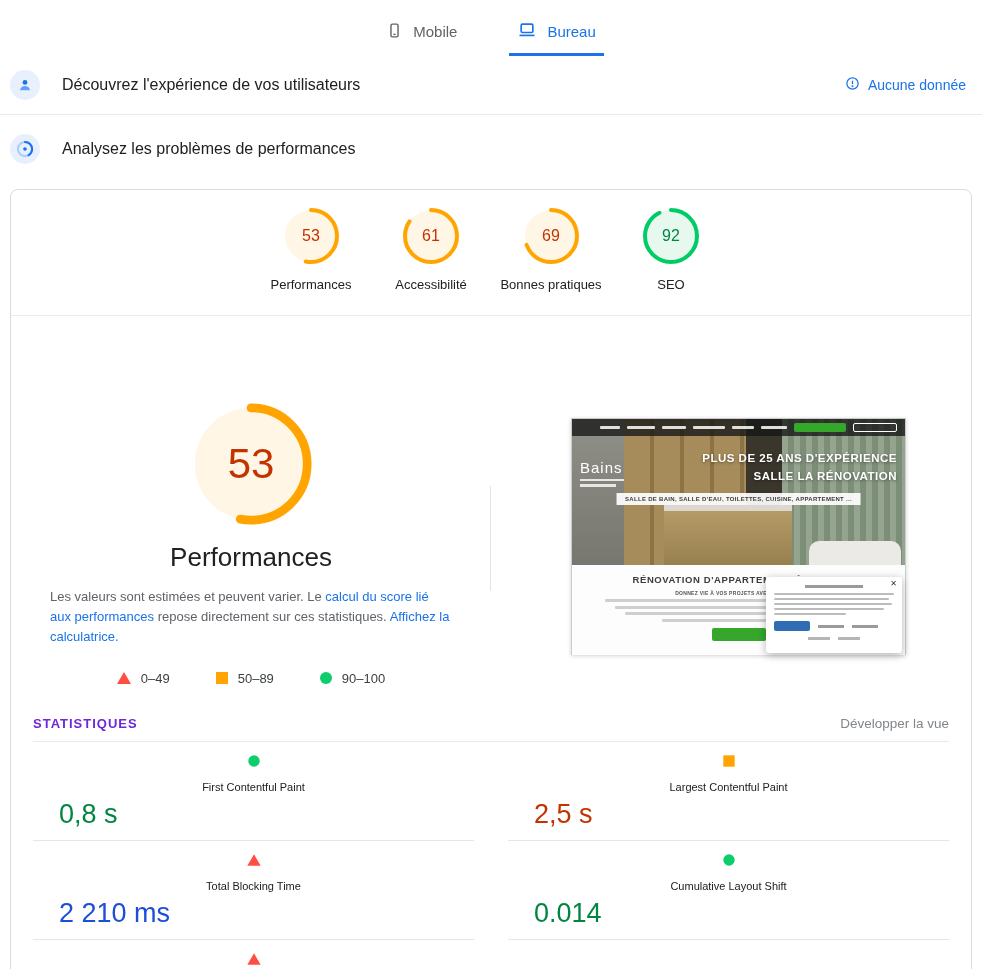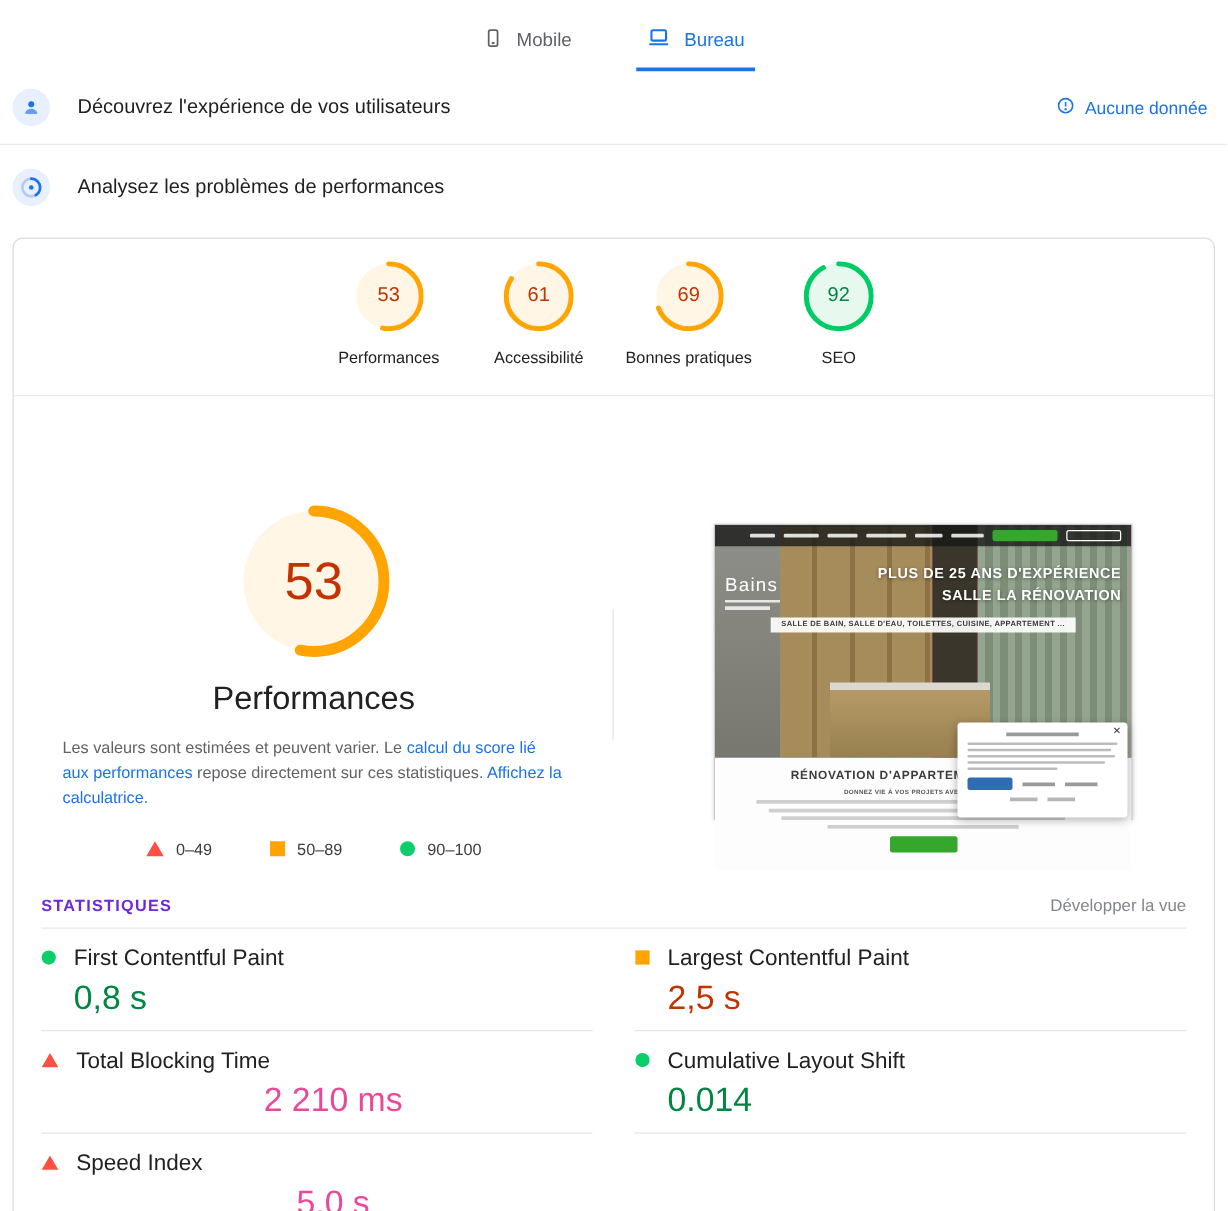--- a/index.html
+++ b/index.html
@@ -57,21 +57,21 @@
             color:#3c4043; align-items:center; }
   .legend-item { display:flex; align-items:center; gap:10px; }
   .shape-icon { display:inline-block; flex:none; }
   .st-pass .shape-icon { width:12px; height:12px; border-radius:50%; background:#0cce6b; }
   .st-average .shape-icon { width:12px; height:12px; background:#ffa400; }
   .st-fail .shape-icon { width:0; height:0; border-left:7px solid transparent;
       border-right:7px solid transparent; border-bottom:12px solid #ff4e42; background:none; }
   
   .thumb { position:relative; width:335px; height:237px; border:1px solid #c9cbce;
            box-shadow:0 1px 4px rgba(0,0,0,.18); background:#fff; cursor:pointer; }
-  .hero { position:relative; height:186px; overflow:hidden; background:#be185d; }
+  .hero { position:relative; height:146px; overflow:hidden; background:#be185d; }
   .hero > div { position:absolute; }
   .wall-left { left:0; top:0; bottom:0; width:52px; background:linear-gradient(#90908a,#77776f); }
   .wood { left:52px; top:0; bottom:0; width:122px;
           background:repeating-linear-gradient(90deg,#a68c5a 0 26px,#8c7244 26px 30px); }
   .mid-dark { left:174px; top:0; bottom:0; width:36px; background:#3a362c; }
   .tiles { left:210px; right:0; top:0; bottom:0;
            background:repeating-linear-gradient(90deg,#95a48f 0 6px,#7d8e78 6px 12px); }
   .counter-top { left:92px; bottom:54px; width:128px; height:6px; background:#ddd8cf; }
   .counter { left:92px; bottom:0; width:128px; height:54px;
              background:linear-gradient(#b59a66,#97804f); }
@@ -107,26 +107,26 @@
   .cookie-foot span { width:22px; height:2.5px; background:#b5b5b5; display:block; }
   
   .stats-header { display:flex; justify-content:space-between; align-items:center;
                   padding:0 22px; margin-top:30px; }
   .stats-heading { font-size:13px; font-weight:700; color:#6d28d9; letter-spacing:1px; }
   .expand-link { font-size:13.5px; color:#80868b; cursor:pointer; }
   .stats-divider { border:none; border-top:1px solid #e8eaed; margin:10px 22px 0; }
   .metrics-grid { display:grid; grid-template-columns:1fr 1fr; column-gap:34px; padding:0 22px; }
   .metric-cell { padding:13px 0 10px; border-bottom:1px solid #e6e6e6; }
   .metric-cell.empty { border-bottom:none; }
-  .metric-label { display:flex; align-items:center; gap:14px; font-size:18px; color:#202124; }
+  .metric-label { display:flex; align-items:center; gap:14px; font-size:11px; color:#202124;flex-direction:column; }
   .metric-label .shape-icon { transform:scale(.95); }
   .metric-value { margin-left:26px; margin-top:6px; font-size:27px; }
   .st-pass .metric-value { color:#018642; }
   .st-average .metric-value { color:#c33300; }
-  .st-fail .metric-value { color:#ec4899;text-align:center; }
+  .st-fail .metric-value { color:#1d4ed8; }
 </style>
 </head>
 <body>
 
 <div class="tabs">
   <div class="tab">
     <span>
       <svg viewBox="0 0 24 24" width="17" height="17" fill="none" stroke="#5f6368" stroke-width="2">
         <rect x="7" y="3" width="10" height="18" rx="2"></rect>
           <line x1="10.5" y1="17.5" x2="13.5" y2="17.5"></line>

